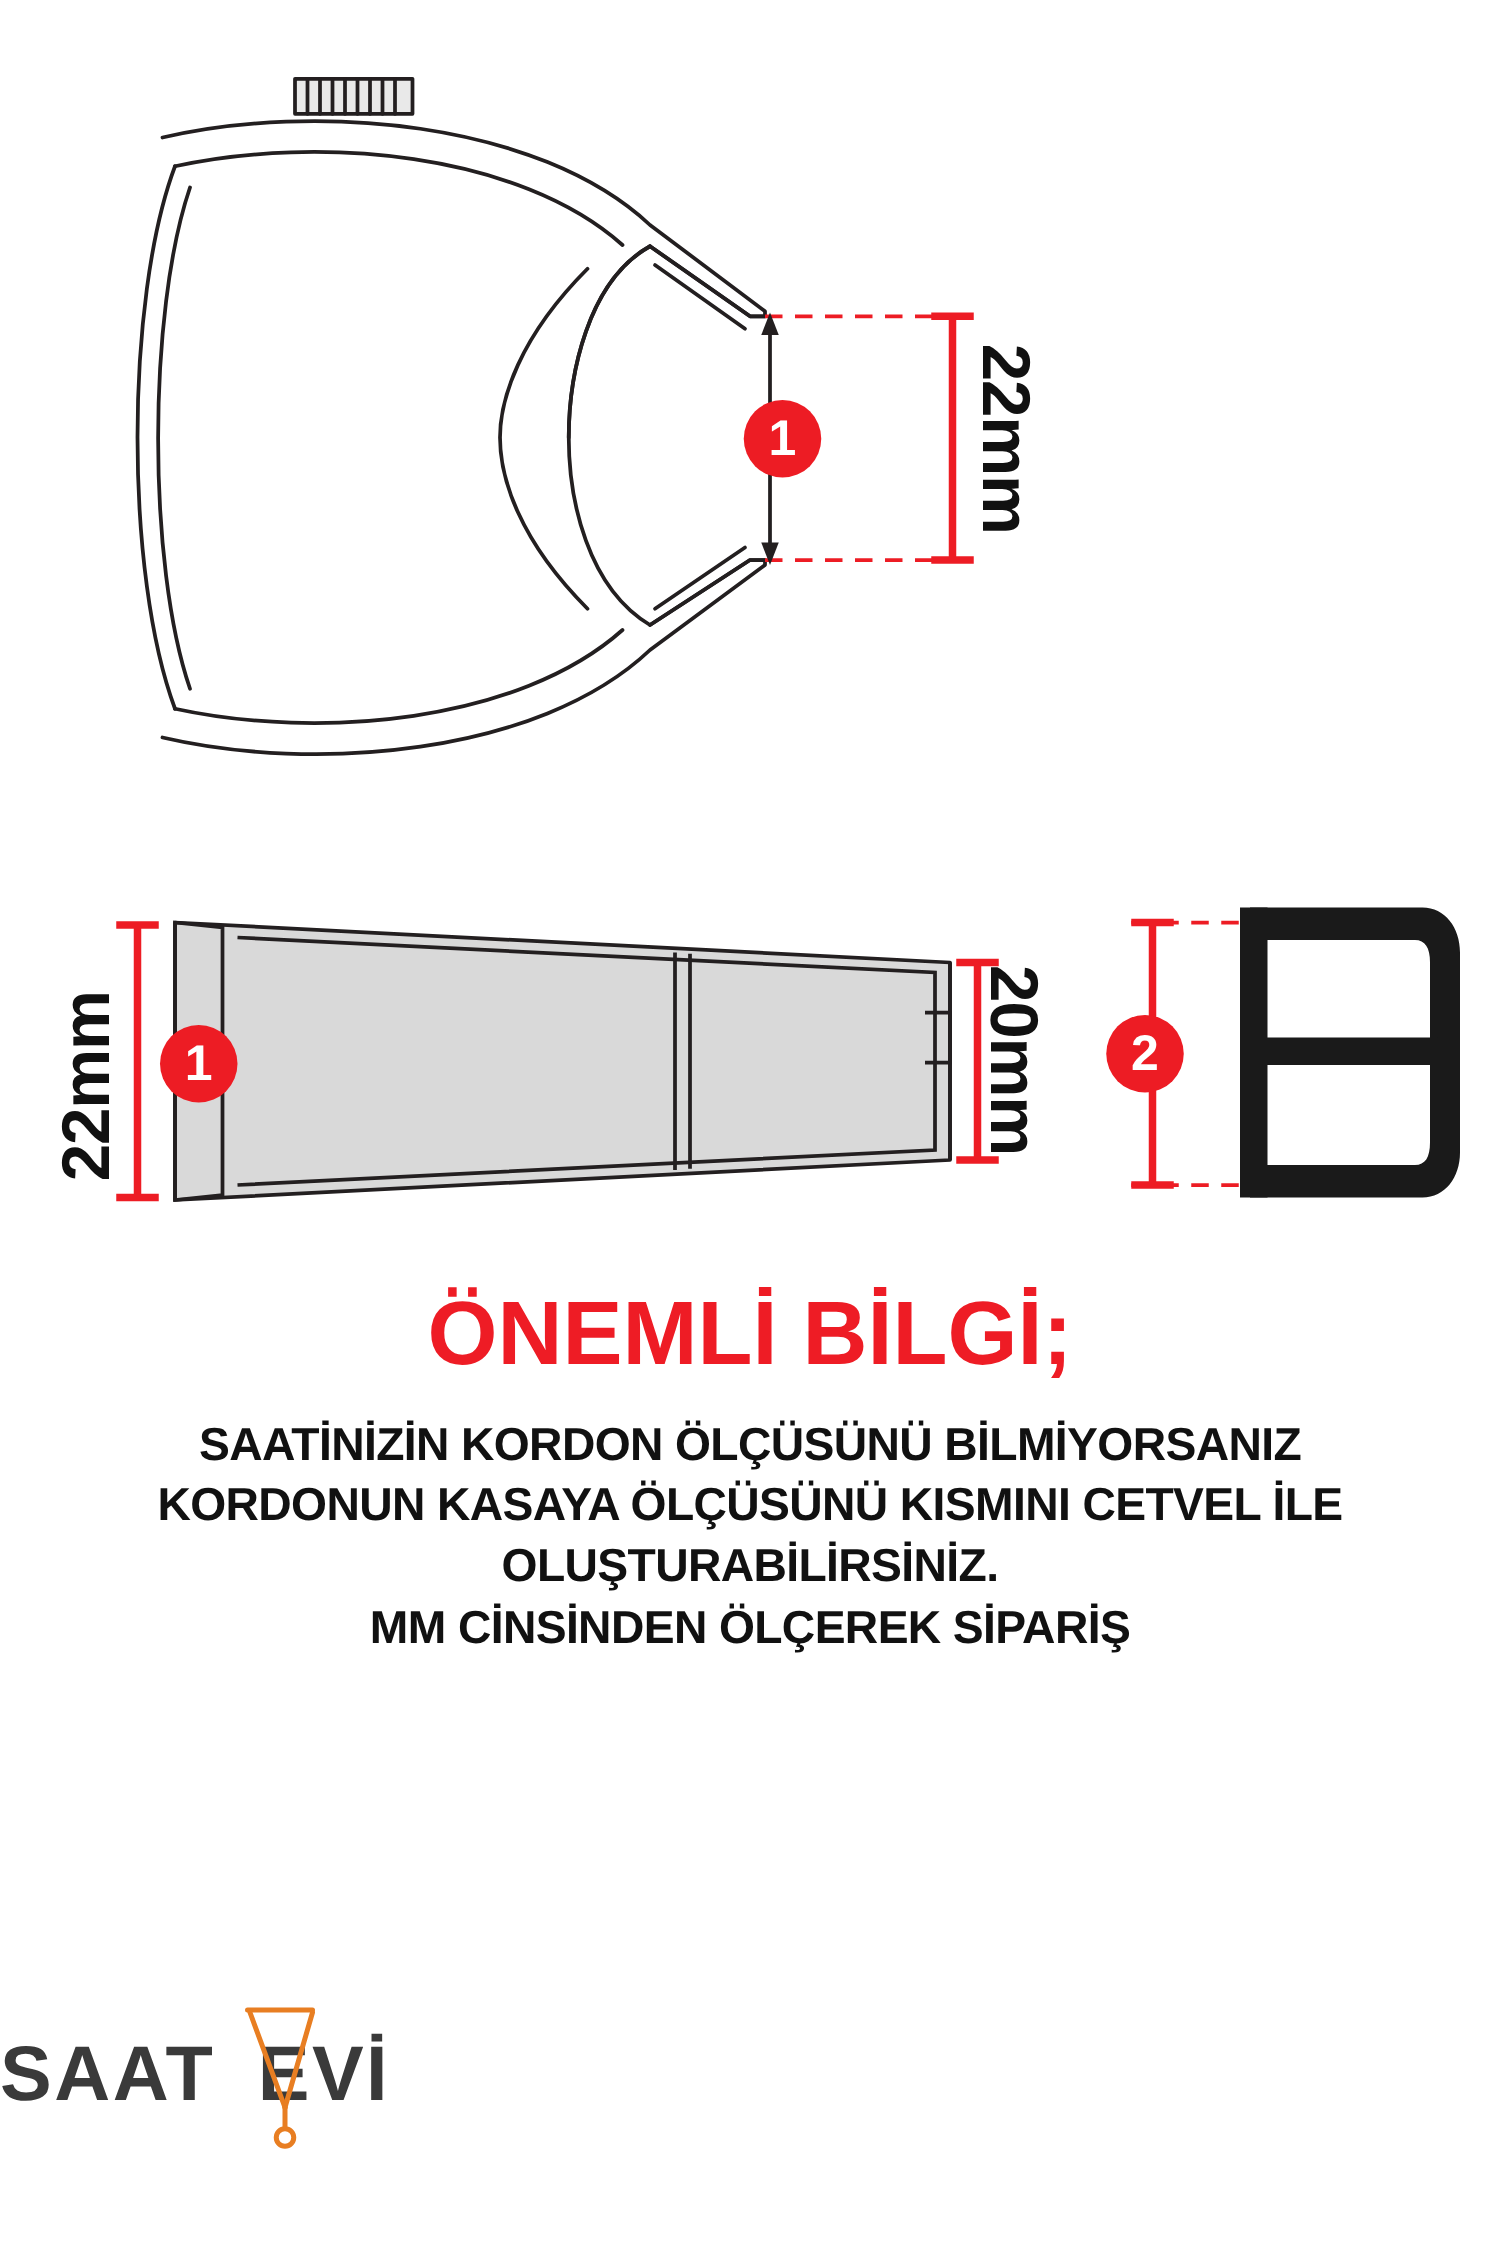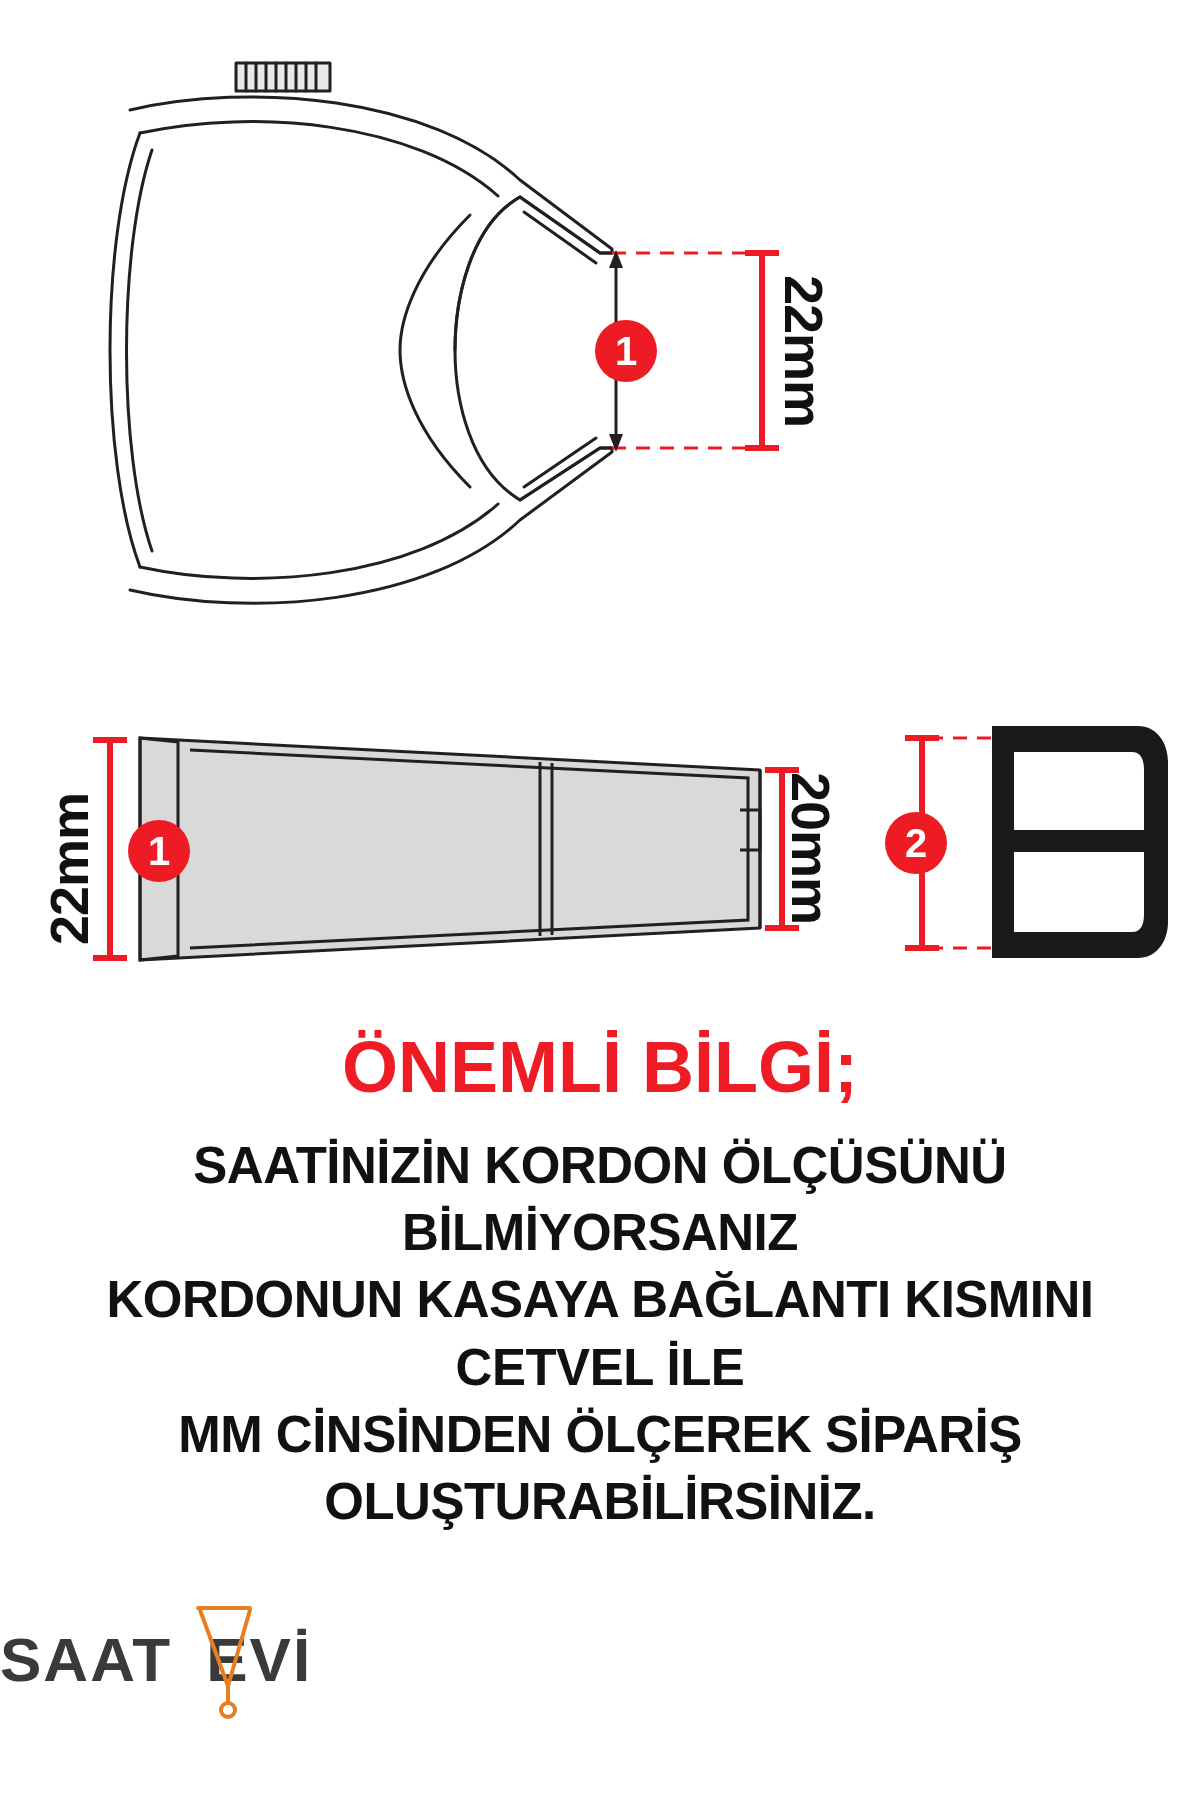--- a/index.html
+++ b/index.html
@@ -83,21 +83,21 @@
     font-weight: bold;
     font-size: 72px;
     color: #ee1c25;
     letter-spacing: 0px;
     margin: 0 0 26px 0;
     line-height: 1.05;
   }
   .body-text {
     font-family: "Liberation Sans", sans-serif;
     font-weight: bold;
-    font-size: 51px;
+    font-size: 37px;
     color: #111111;
     line-height: 1.32;
     margin: 0 auto;
     width: 1080px;
     letter-spacing: -0.5px;
   }
 
   
   .logo {
     position: absolute;
@@ -275,23 +275,23 @@
 
     <div class="dim-label rot-ccw" style="left:38px; top:245px; font-size:54px;">22mm</div>
 
     <div class="dim-label rot-cw" style="left:842px; top:72px; font-size:54px;">20mm</div>
   </div>
 
   <div class="text-block">
     <div class="headline">ÖNEMLİ BİLGİ;</div>
     <div class="body-text">
       <div>SAATİNİZİN KORDON ÖLÇÜSÜNÜ BİLMİYORSANIZ</div>
-      <div>KORDONUN KASAYA BAĞLANTI KISMINI CETVEL İLE</div>
+      <div>KORDONUN KASAYA ÖLÇÜSÜNÜ KISMINI CETVEL İLE</div>
+      <div>OLUŞTURABİLİRSİNİZ.</div>
       <div>MM CİNSİNDEN ÖLÇEREK SİPARİŞ</div>
-      <div>OLUŞTURABİLİRSİNİZ.</div>
     </div>
   </div>
 
   <div class="logo">
     <div class="logo-inner">
       <span class="logo-text">SAAT</span><span class="logo-text" style="display:inline-block;width:34px;"></span><span class="logo-text">EVİ</span>
       <svg class="logo-mark" width="330" height="125" viewBox="0 0 330 125" xmlns="http://www.w3.org/2000/svg">
         <g stroke="#e87e22" stroke-width="4" fill="none" stroke-linecap="round" stroke-linejoin="round">
           <path d="M 198 8 L 250 8"></path>
           <path d="M 200 10 L 228 86"></path>

